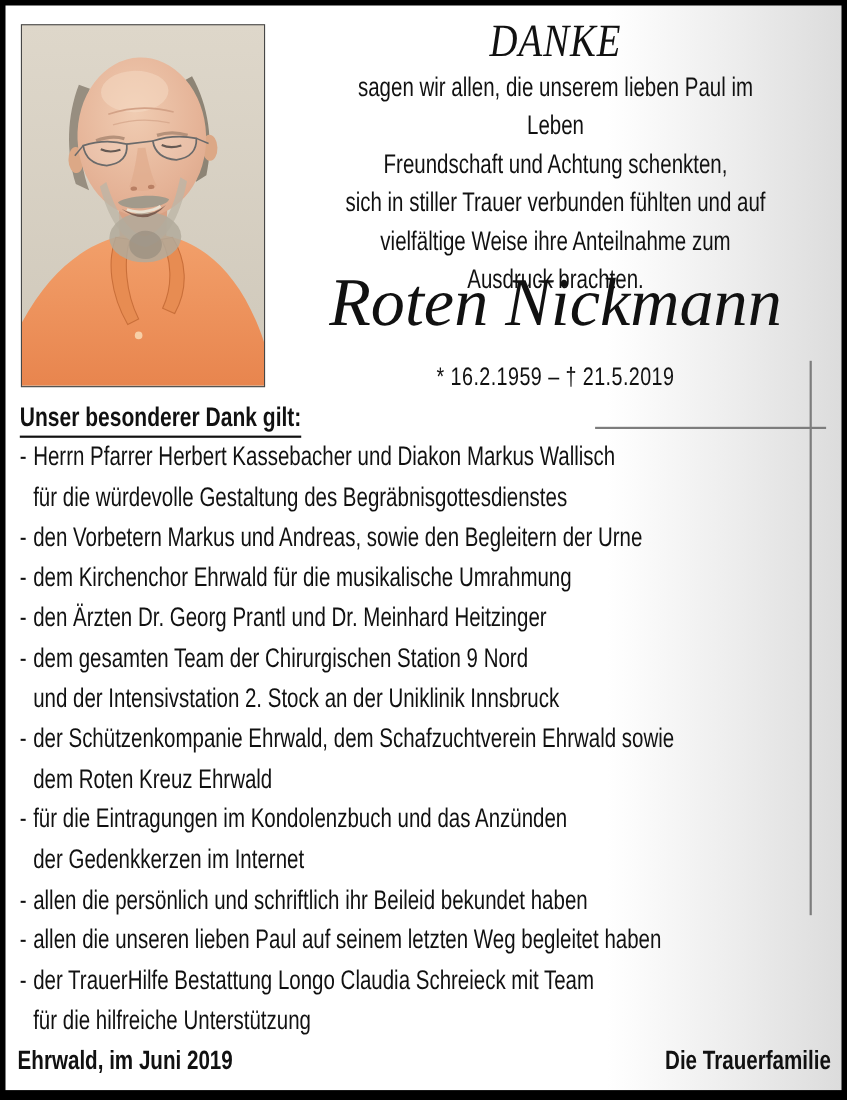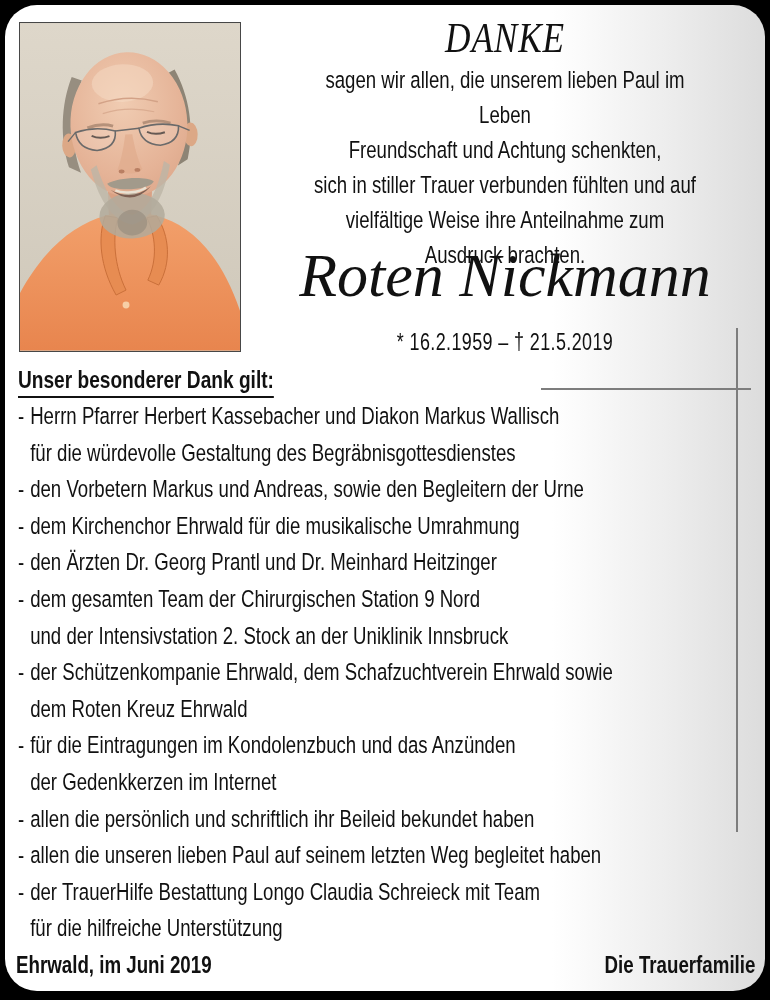--- a/index.html
+++ b/index.html
@@ -1,19 +1,19 @@
 <!DOCTYPE html>
 <html><head>
 <meta charset="utf-8">
 <style>
   html,body{margin:0;padding:0;background:#ffffff;}
   .page{position:relative;width:770px;height:1000px;background:#000;}
   .inner{position:absolute;left:5px;top:5px;width:760px;height:986px;
          background:linear-gradient(to right,#ffffff 0%,#ffffff 72%,#ececec 88%,#dcdcdc 100%);
-         overflow:hidden;color:#111;font-family:"Liberation Sans",sans-serif;border-radius:32px;}
+         overflow:hidden;color:#111;font-family:"Liberation Sans",sans-serif;}
   .photo{position:absolute;left:14px;top:17px;width:222px;height:330px;
          border:1px solid #474747;box-sizing:border-box;background:#d8d1c3;}
   .photo svg{display:block;width:100%;height:100%;}
   .title{position:absolute;left:240px;top:10px;width:520px;text-align:center;
          font-family:"Liberation Serif","DejaVu Serif",serif;font-style:italic;
          font-size:42px;line-height:46px;transform:scaleX(.84);letter-spacing:1px;}
   .intro{position:absolute;left:240px;top:57px;width:520px;text-align:center;
          font-size:24.5px;line-height:35px;transform:scaleX(.76);}
   .name{position:absolute;left:240px;top:234px;width:520px;text-align:center;
         font-family:"Liberation Serif","DejaVu Serif",serif;font-style:italic;

